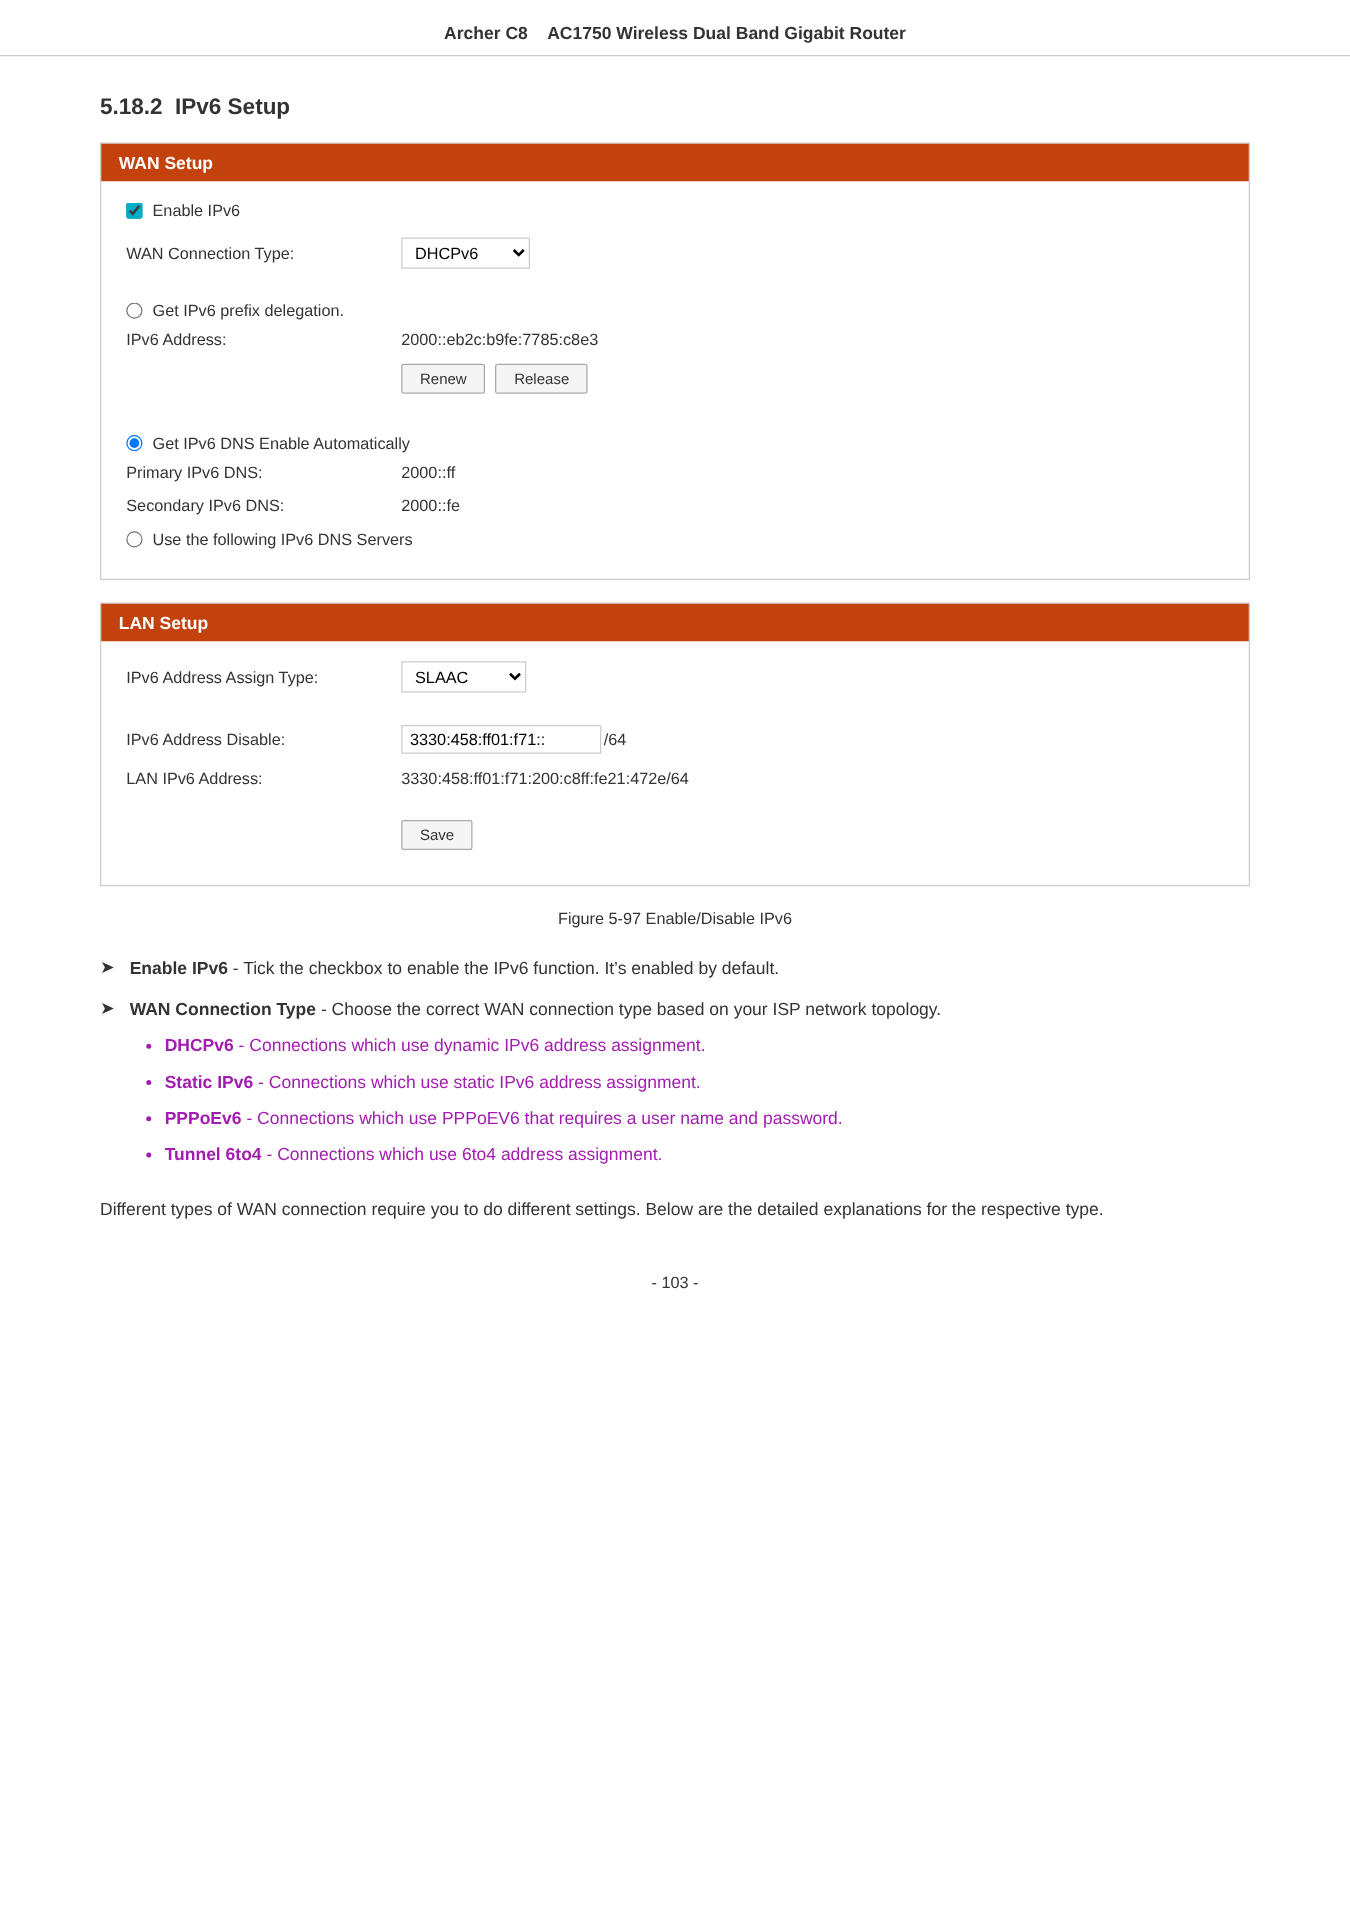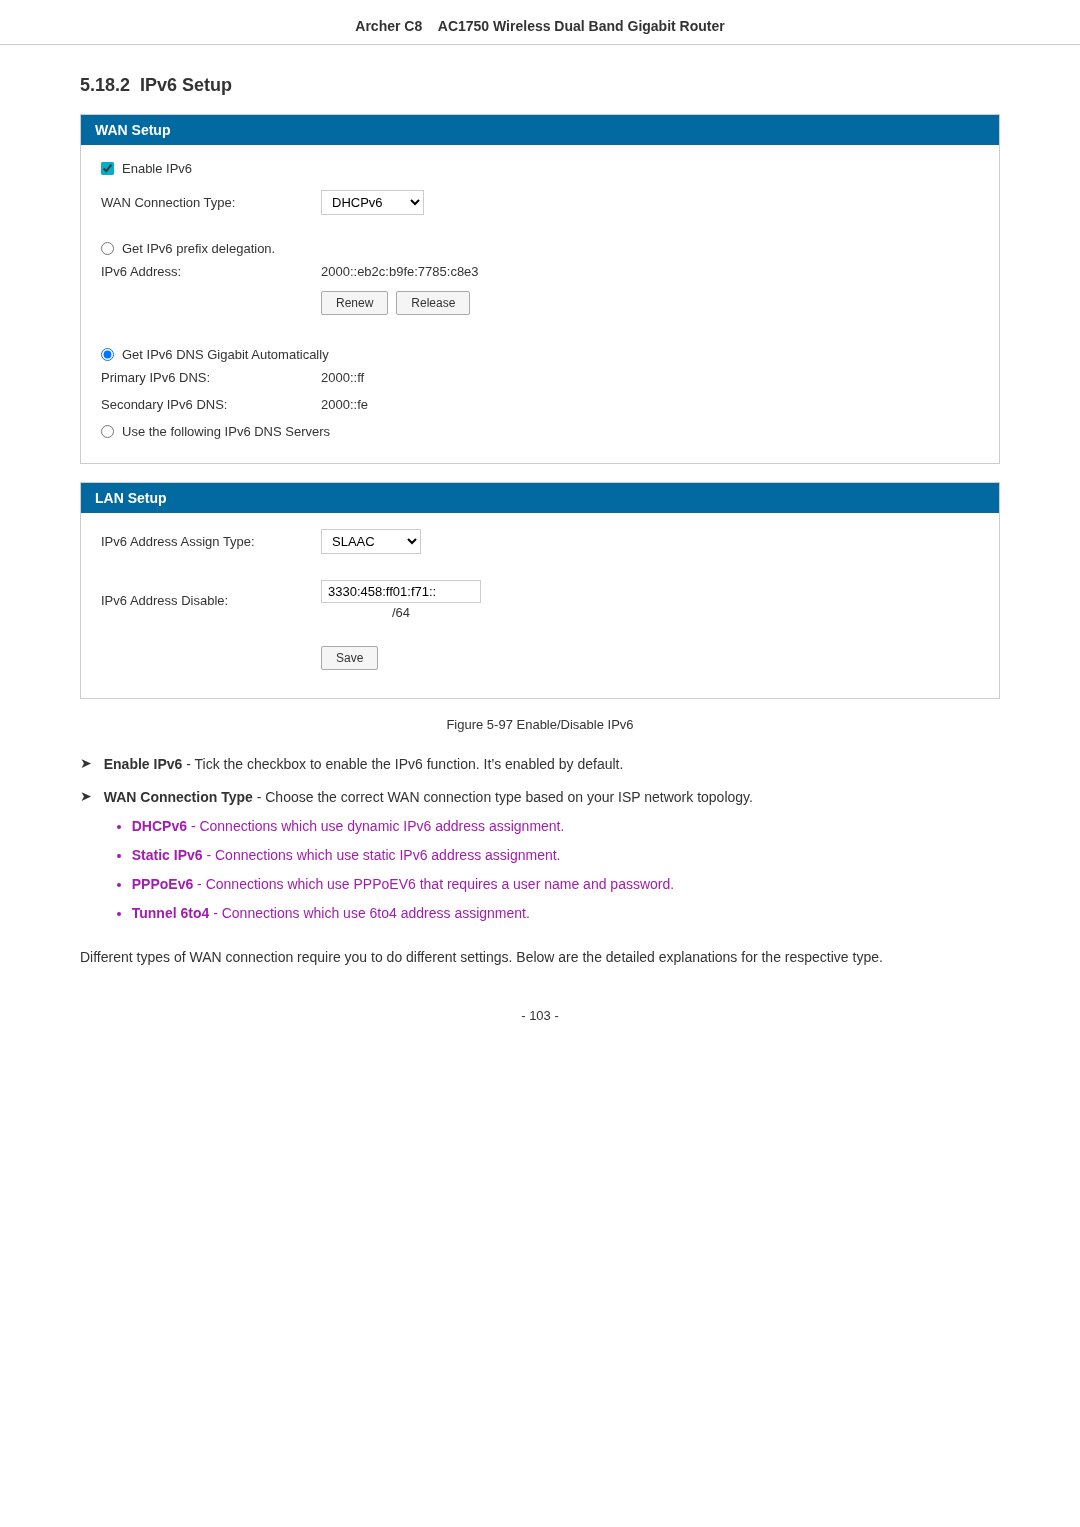--- a/index.html
+++ b/index.html
@@ -30,21 +30,21 @@
     .section-title {
       font-size: 18px;
       font-weight: bold;
       margin-bottom: 18px;
     }
     .config-box {
       border: 1px solid #ccc;
       margin-bottom: 18px;
     }
     .config-box-header {
-      background: #0369a1;
+      background: #c2410c;
       color: #fff;
       font-weight: bold;
       padding: 7px 14px;
       font-size: 14px;
     }
     .config-box-body {
       padding: 16px 20px;
     }
     .form-row {
       display: flex;
@@ -231,21 +231,21 @@
           <button class="btn">Renew</button>
           <button class="btn">Release</button>
         </div>
       </div>
 
       <div class="section-spacer"></div>
 
       <div class="dns-section">
         <div class="radio-row">
           <input type="radio" name="dns-type" checked="" id="dns-auto" style="">
-          <label for="dns-auto">Get IPv6 DNS Gigabit Automatically</label>
+          <label for="dns-auto">Get IPv6 DNS Enable Automatically</label>
         </div>
 
         <div class="form-row">
           <div class="form-label">Primary IPv6 DNS:</div>
           <div class="form-value">2000::ff</div>
         </div>
 
         <div class="form-row">
           <div class="form-label">Secondary IPv6 DNS:</div>
           <div class="form-value">2000::fe</div>
@@ -270,26 +270,30 @@
           <option>SLAAC</option>
           <option>DHCPv6</option>
           <option>RADVD</option>
         </select>
       </div>
 
       <div class="section-spacer"></div>
 
       <div class="form-row">
         <div class="form-label">IPv6 Address Disable:</div>
-        <div style="display:flex;align-items:center;gap:2px;flex-direction:column;">
+        <div style="display:flex;align-items:center;gap:2px;">
           <input type="text" class="ipv6-address-prefix-input" value="3330:458:ff01:f71::" style="">
           <span style="font-size:13px;">/64</span>
         </div>
       </div>
 
+      <div class="form-row">
+        <div class="form-label">LAN IPv6 Address:</div>
+        <div class="form-value">3330:458:ff01:f71:200:c8ff:fe21:472e/64</div>
+      </div>
 
       <div class="section-spacer"></div>
 
       <div class="form-row">
         <div class="form-label"></div>
         <button class="btn">Save</button>
       </div>
 
     </div>
   </div>

